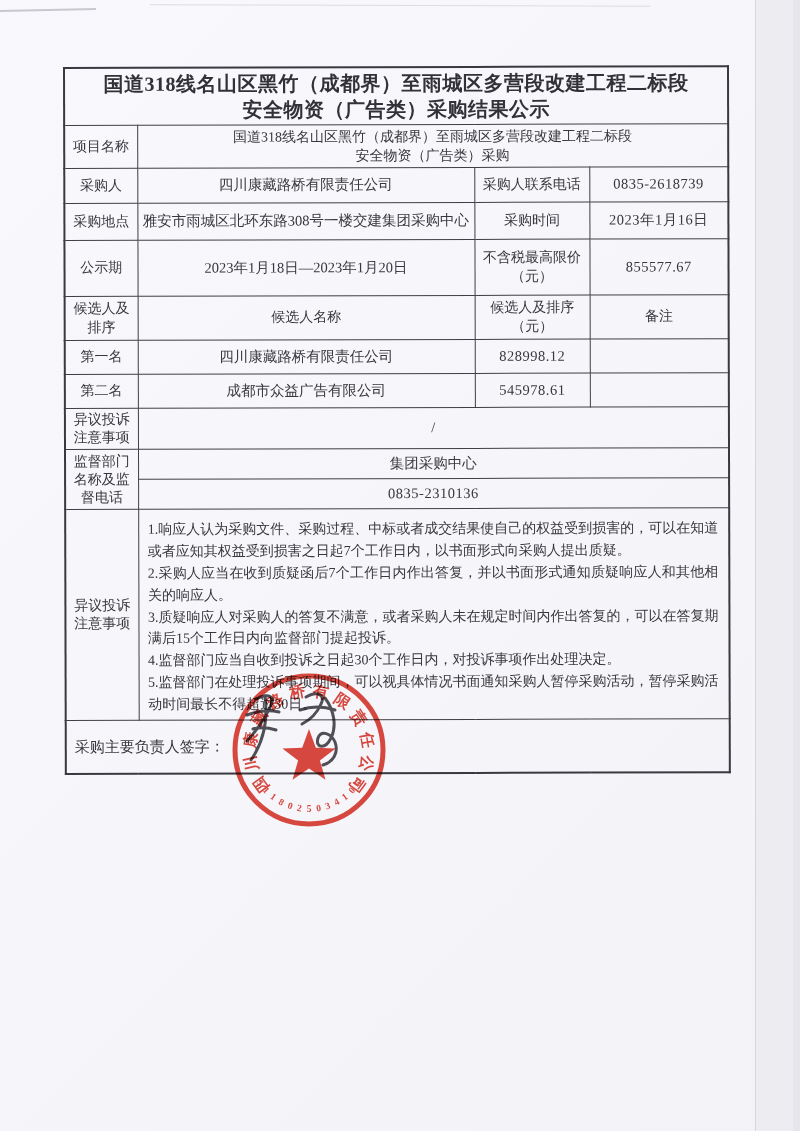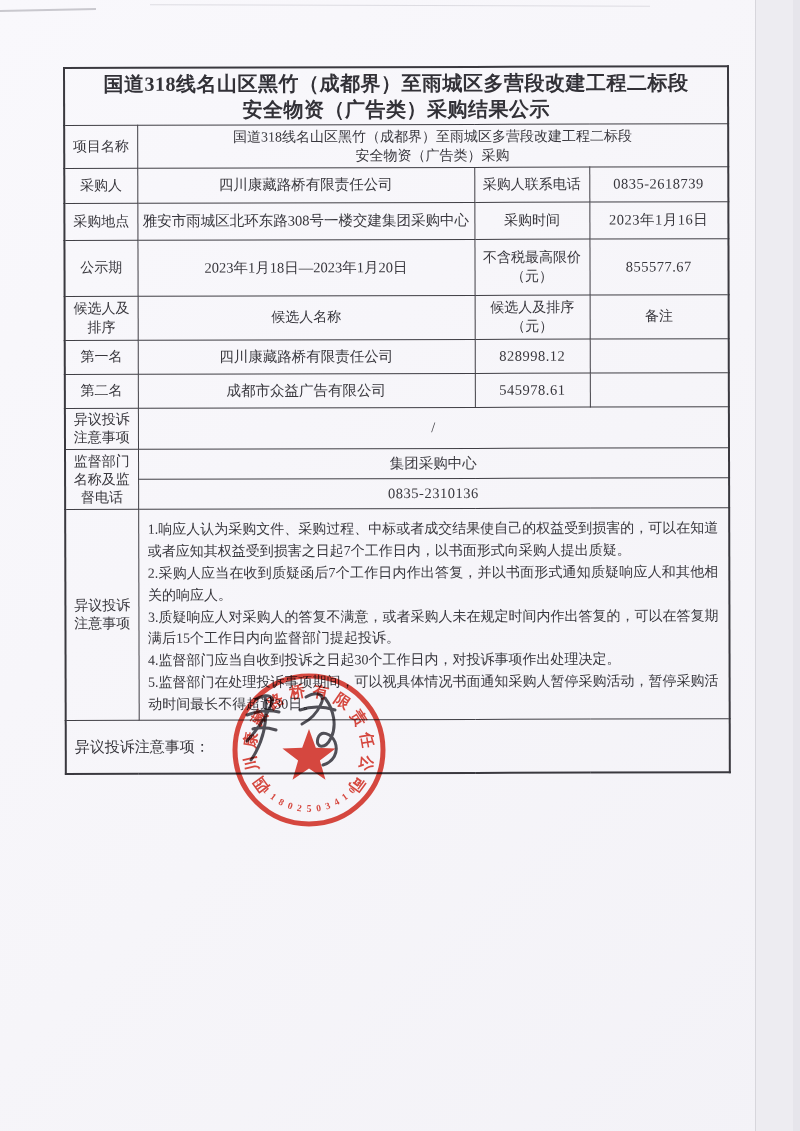--- a/index.html
+++ b/index.html
@@ -130,21 +130,21 @@
       <td colspan="3" class="objection-cell">
         <p>1.响应人认为采购文件、采购过程、中标或者成交结果使自己的权益受到损害的，可以在知道或者应知其权益受到损害之日起7个工作日内，以书面形式向采购人提出质疑。</p>
         <p>2.采购人应当在收到质疑函后7个工作日内作出答复，并以书面形式通知质疑响应人和其他相关的响应人。</p>
         <p>3.质疑响应人对采购人的答复不满意，或者采购人未在规定时间内作出答复的，可以在答复期满后15个工作日内向监督部门提起投诉。</p>
         <p>4.监督部门应当自收到投诉之日起30个工作日内，对投诉事项作出处理决定。</p>
         <p>5.监督部门在处理投诉事项期间，可以视具体情况书面通知采购人暂停采购活动，暂停采购活动时间最长不得超过30日。</p>
       </td>
     </tr>
     <tr style="height:54px">
       <td colspan="4" class="sig-cell">
-        <span>异议投诉注意事项：</span>
+        <span>采购主要负责人签字：</span>
       </td>
     </tr>
   </tbody>
 </table>
 </div>
 
 <svg class="signature" viewBox="0 0 120 95">
   <g fill="none" stroke="#34333b" stroke-width="3" stroke-linecap="round">
     <path d="M 18,16 C 30,10 38,13 33,22 C 27,36 18,48 9,58"></path>
     <path d="M 9,32 C 22,27 32,27 41,29"></path>

